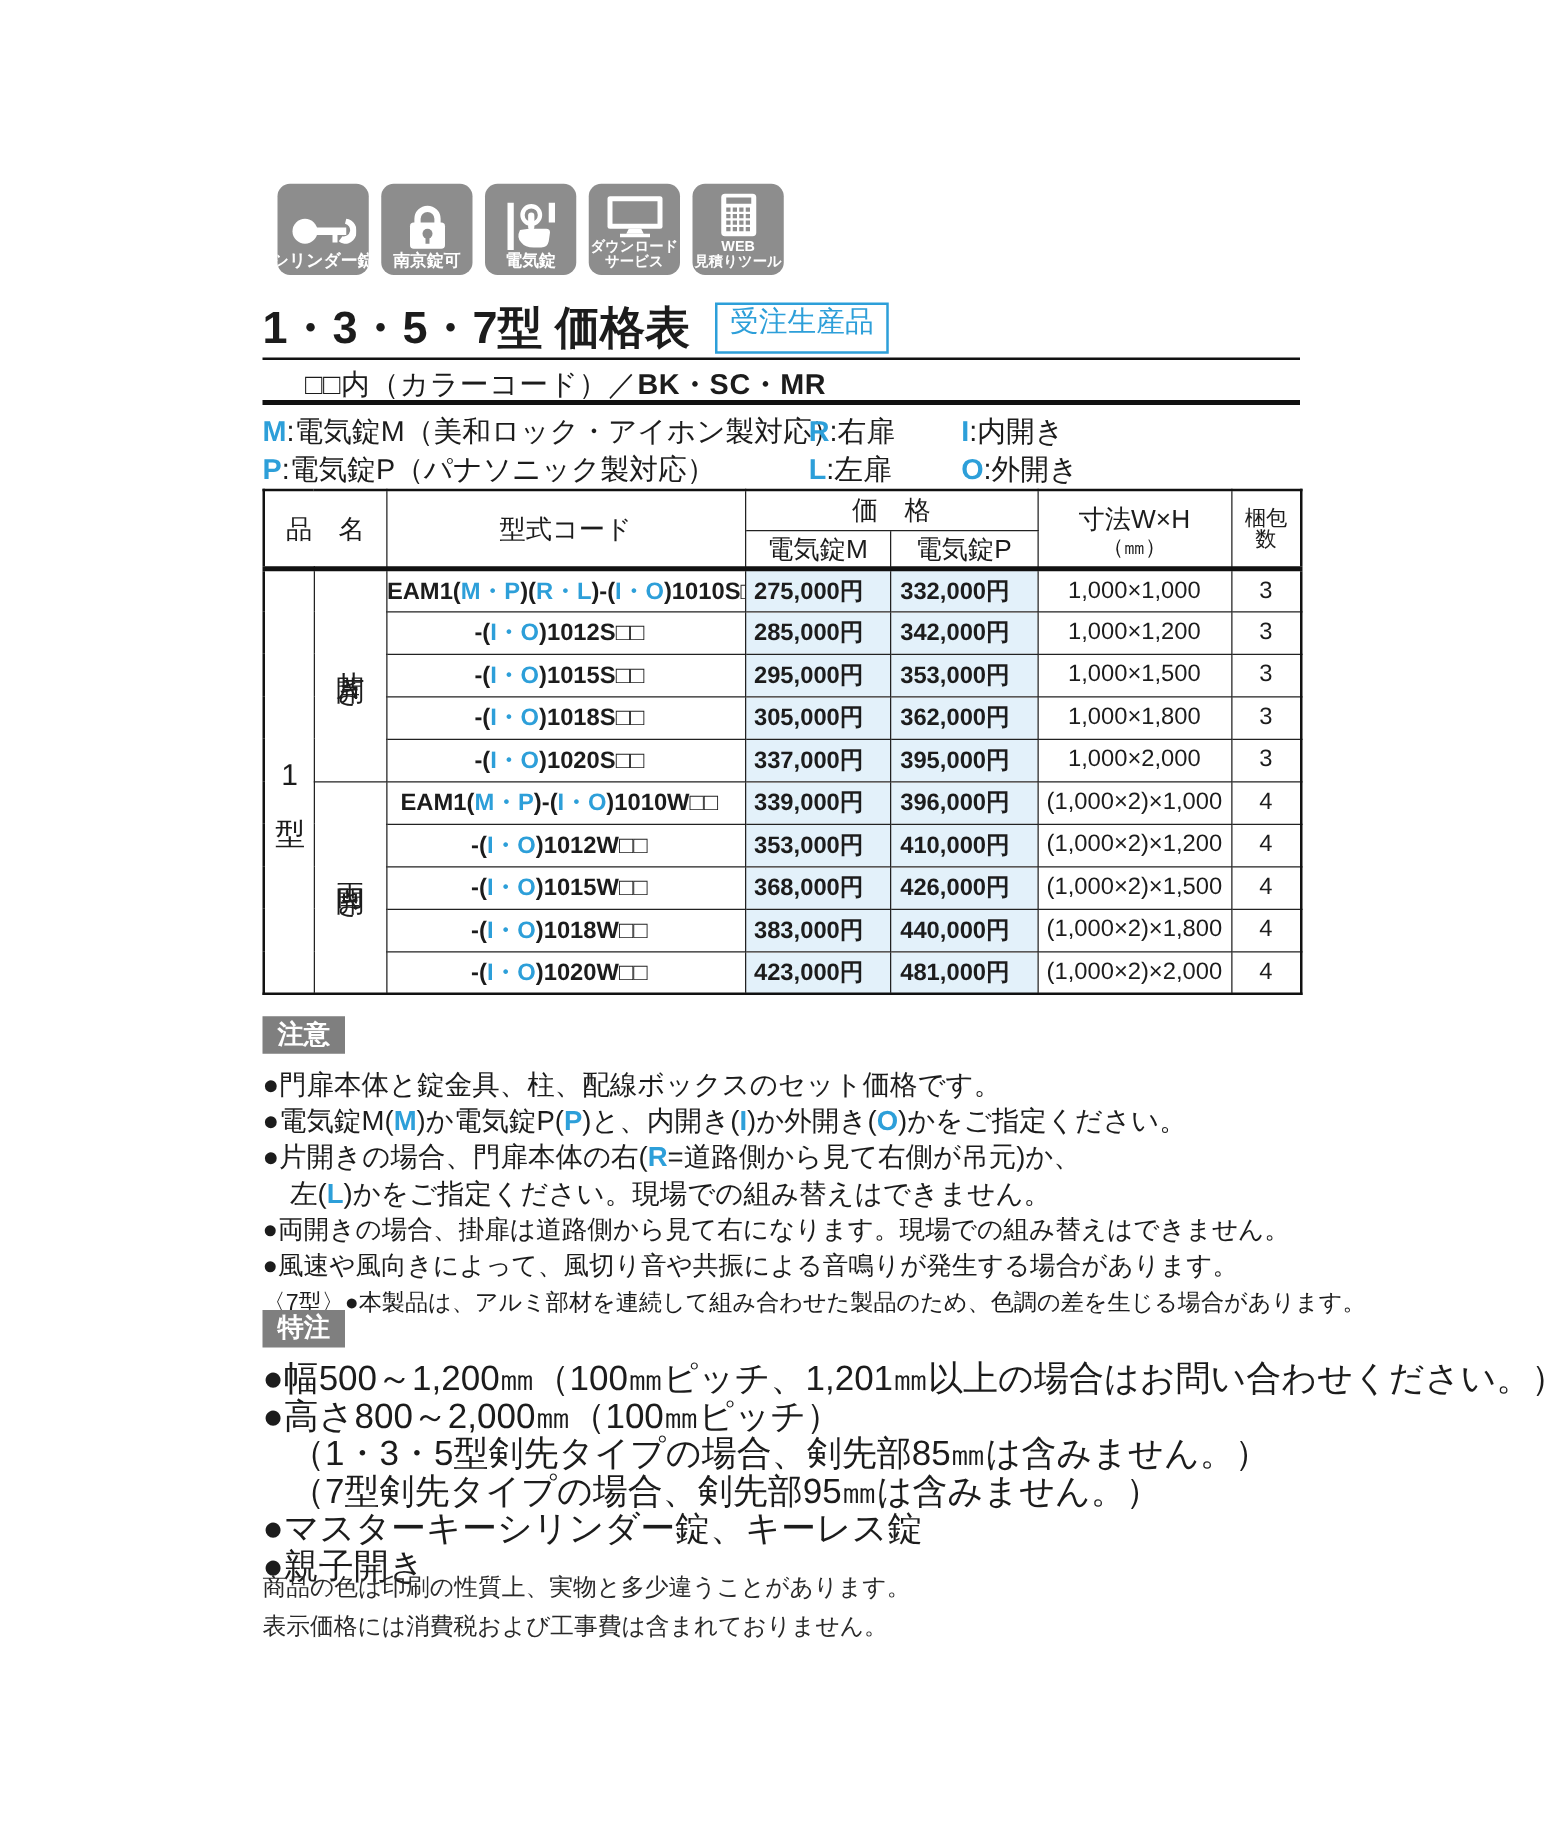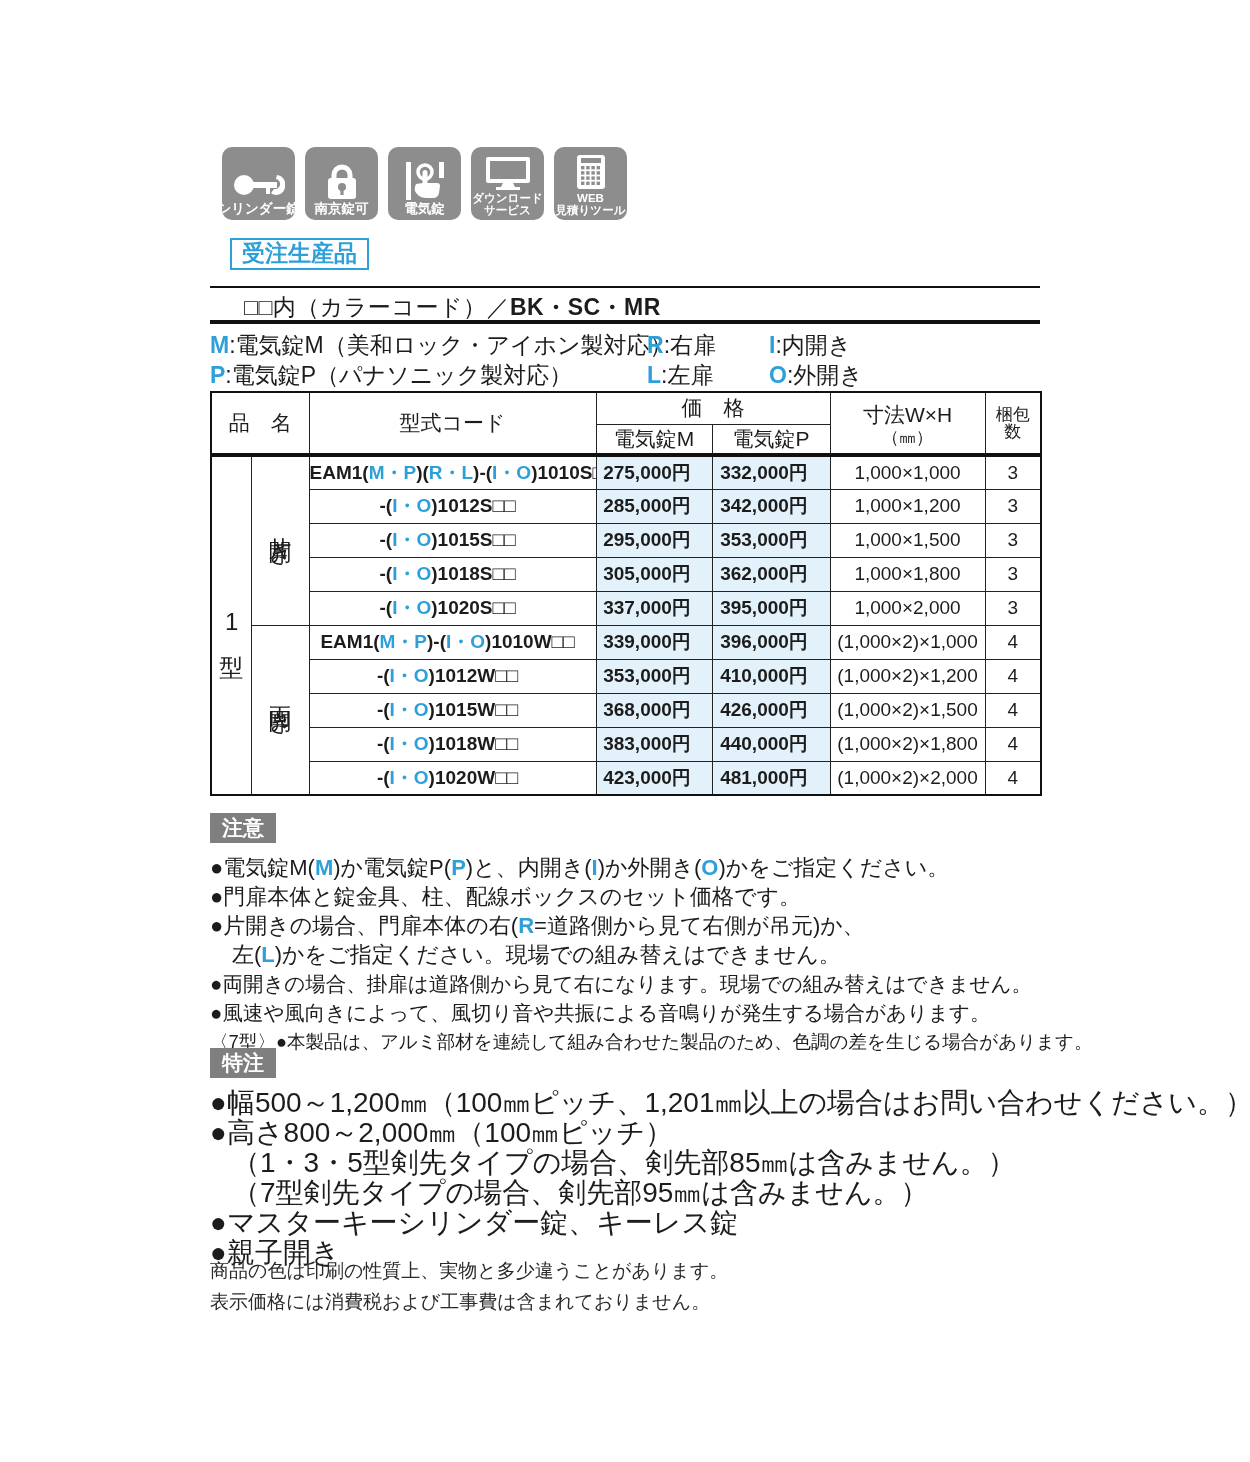--- a/index.html
+++ b/index.html
@@ -28,21 +28,21 @@
   .tile svg{display:block;margin:5px auto 2px;}
   .tile .lbl{font-weight:bold;line-height:1.05;text-align:center;white-space:nowrap;}
   .tile .lbl.one{font-size:13.5px;}
   .tile .lbl.two{font-size:11.5px;}
 
   
   .title-row{position:absolute;top:238px;left:0;display:flex;align-items:center;}
   .page-title{font-size:36px;font-weight:bold;margin:0;letter-spacing:0px;}
   .badge-blue{
     margin-left:20px;border:2px solid var(--blue);color:var(--blue);
-    font-size:23px;font-weight:700;padding:0px 10px 0;line-height:1.2;
+    font-size:23px;font-weight:400;padding:0px 10px 10px;line-height:1.2;
   }
   .rule-thin{position:absolute;left:0;top:286px;width:830px;height:2px;background:#111;}
   .colorcode{position:absolute;left:0;top:292px;font-size:23px;letter-spacing:0.5px;padding-left:34px;}
   .colorcode b{font-weight:bold;}
   .rule-thick{position:absolute;left:0;top:320px;width:830px;height:4px;background:#111;}
 
   
   .legend{position:absolute;left:0;top:330px;font-size:23px;line-height:30px;}
   .legend-row{display:flex;white-space:nowrap;}
   .lg-left{width:437px;}
@@ -172,20 +172,21 @@
               <rect x="20.6" y="27.6" width="3.4" height="3.4"></rect>
           </g>
         </svg>
       </span>
       <span class="lbl two">WEB</span>
       <span class="lbl two">見積りツール</span>
     </div>
   </div>
 
   <div class="title-row">
+    <h1 class="page-title">1・3・5・7型 価格表</h1>
     <span class="badge-blue">受注生産品</span>
   </div>
   <div class="rule-thin"></div>
   <div class="colorcode"><span>□□内（カラーコード）／</span><b>BK・SC・MR</b></div>
   <div class="rule-thick"></div>
 
   <div class="legend">
     <div class="legend-row">
       <span class="lg-left"><span class="c-blue">M</span><span>:電気錠M（美和ロック・アイホン製対応）</span></span>
       <span class="lg-mid"><span class="c-blue">R</span><span>:右扉</span></span>
@@ -299,22 +300,22 @@
         <td class="price">423,000円</td>
         <td class="price">481,000円</td>
         <td>(1,000×2)×2,000</td>
         <td class="qty">4</td>
       </tr>
     </tbody>
   </table>
 
   <span id="caution-badge" class="badge-gray">注意</span>
   <ul id="caution-list" class="notes">
+    <li><span>●門扉本体と錠金具、柱、配線ボックスのセット価格です。</span></li>
     <li><span>●電気錠M(</span><span class="c-blue">M</span><span>)か電気錠P(</span><span class="c-blue">P</span><span>)と、内開き(</span><span class="c-blue">I</span><span>)か外開き(</span><span class="c-blue">O</span><span>)かをご指定ください。</span></li>
-    <li><span>●門扉本体と錠金具、柱、配線ボックスのセット価格です。</span></li>
     <li><span>●片開きの場合、門扉本体の右(</span><span class="c-blue">R</span><span>=道路側から見て右側が吊元)か、</span></li>
     <li><span>　左(</span><span class="c-blue">L</span><span>)かをご指定ください。現場での組み替えはできません。</span></li>
     <li class="sz-b"><span>●両開きの場合、掛扉は道路側から見て右になります。現場での組み替えはできません。</span></li>
     <li class="sz-b"><span>●風速や風向きによって、風切り音や共振による音鳴りが発生する場合があります。</span></li>
     <li class="sz-c"><span>〈7型〉●本製品は、アルミ部材を連続して組み合わせた製品のため、色調の差を生じる場合があります。</span></li>
   </ul>
 
   <span id="special-badge" class="badge-gray">特注</span>
   <ul id="special-list" class="notes">
     <li>●幅500～1,200㎜（100㎜ピッチ、1,201㎜以上の場合はお問い合わせください。）</li>

